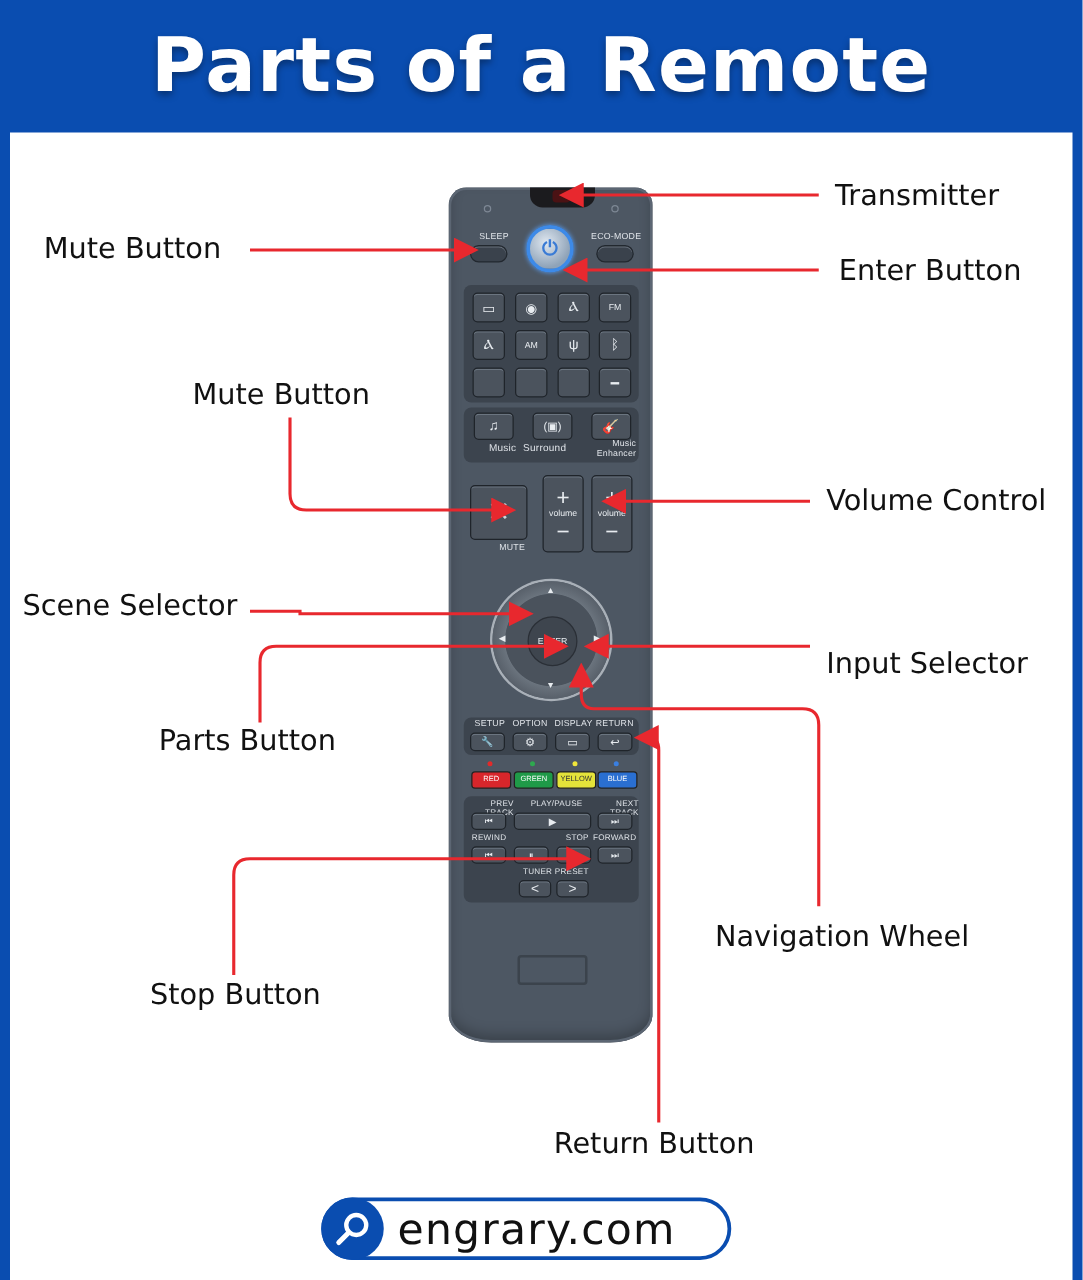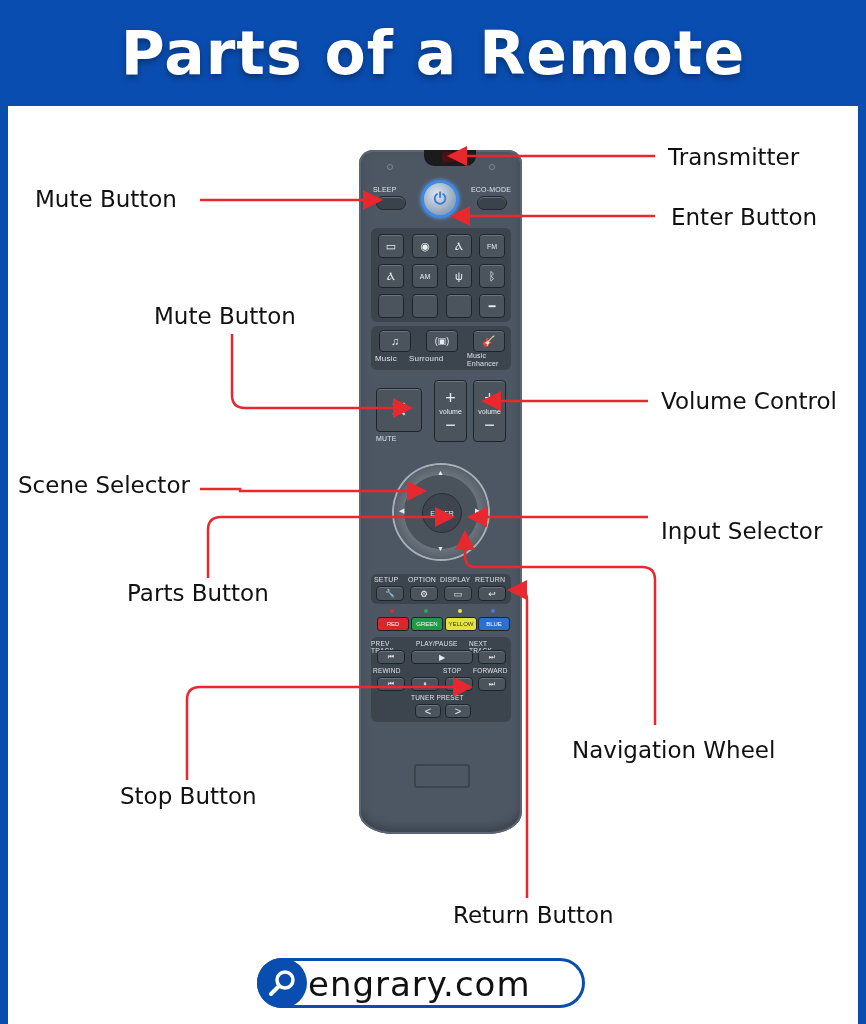--- a/index.html
+++ b/index.html
@@ -5,33 +5,33 @@
   html,body{margin:0;padding:0;}
   body{width:866px;height:1024px;position:relative;background:#0a4db0;overflow:hidden;font-family:"Liberation Sans",sans-serif;}
   .panel{position:absolute;left:8px;top:106px;width:850px;height:918px;background:#fff;}
   .title{position:absolute;left:0;top:0;width:866px;height:106px;display:flex;align-items:center;justify-content:center;color:#fff;font-family:"DejaVu Sans",sans-serif;font-weight:bold;font-size:60px;letter-spacing:1px;text-shadow:0 3px 6px rgba(0,0,0,.35);}
   .lbl{position:absolute;font-family:"DejaVu Sans",sans-serif;font-size:23px;color:#111;white-space:nowrap;line-height:1;}
   svg.lines{position:absolute;left:0;top:0;pointer-events:none;}
   .remote{position:absolute;left:359px;top:150px;width:163px;height:684px;background:#4d5763;border-radius:14px 14px 34px 34px / 14px 14px 22px 22px;box-shadow:inset 0 0 0 2px #5c6673, inset 0 -6px 10px rgba(0,0,0,.25);}
   .tx{position:absolute;left:65px;top:0;width:52px;height:16px;background:#1b1b1e;border-radius:0 0 10px 10px;}
   .tx:after{content:"";position:absolute;left:18px;top:2px;width:14px;height:10px;background:#4a1214;border-radius:3px;}
   .led{position:absolute;width:4px;height:4px;border-radius:50%;border:1px solid #7d8794;}
-  .small{position:absolute;font-size:7px;color:#dfe3e8;text-align:left;letter-spacing:.2px;}
+  .small{position:absolute;font-size:7px;color:#dfe3e8;text-align:right;letter-spacing:.2px;}
   .pill{position:absolute;height:12px;width:28px;background:#3a424c;border-radius:7px;border:1px solid #22282f;box-shadow:inset 0 1px 0 #666f7a;}
   .power{position:absolute;left:62px;top:30px;width:32px;height:32px;border-radius:50%;background:radial-gradient(circle at 40% 35%,#dfe7f0,#8fa3b8 70%);border:3px solid #3d8ae8;box-shadow:0 0 4px #5aa3ff;display:flex;align-items:center;justify-content:center;color:#3a7bd5;font-size:16px;font-weight:bold;}
   .grp{position:absolute;background:#3c444e;border-radius:6px;}
   .key{position:absolute;background:#4b535d;border:1px solid #1f242a;border-radius:4px;box-shadow:inset 0 1px 0 #6b7580;color:#e8ecf0;display:flex;align-items:center;justify-content:center;font-size:11px;}
   .wheel{position:absolute;left:35px;top:315px;width:94px;height:94px;border-radius:50%;background:radial-gradient(circle,#4a525c 55%,#6a737d 56%,#59616b 70%,#9aa2ab 96%);box-shadow:0 0 0 2px #a9b0b8;}
   .enter{position:absolute;left:28px;top:28px;width:38px;height:38px;border-radius:50%;background:#3e454e;border:1px solid #2a2f36;color:#e8ecf0;font-size:7px;display:flex;align-items:center;justify-content:center;}
   .warrow{position:absolute;color:#e8ecf0;font-size:7px;}
   .ckey{position:absolute;height:12px;width:30px;border-radius:3px;font-size:6px;display:flex;align-items:center;justify-content:center;border:1px solid #222;}
   .dot{position:absolute;width:4px;height:4px;border-radius:50%;}
   .badge{position:absolute;left:257px;top:958px;width:328px;height:50px;border:3px solid #0a4db0;border-radius:26px;background:#fff;box-sizing:border-box;}
   .badge .circ{position:absolute;left:-3px;top:-3px;width:50px;height:50px;border-radius:50%;background:#0a4db0;}
-  .badge .txt{position:absolute;left:48px;top:3px;font-family:"DejaVu Sans",sans-serif;font-size:34px;color:#111;letter-spacing:1px;}
+  .badge .txt{position:absolute;left:58px;top:3px;font-family:"DejaVu Sans",sans-serif;font-size:34px;color:#111;letter-spacing:1px;}
   .receiver{position:absolute;left:55px;top:614px;width:52px;height:20px;border:2px solid #3b434c;border-radius:3px;}
 </style>
 </head>
 <body>
 
 <div class="title">Parts of a Remote</div>
 <div class="panel"></div>
 
 <div class="remote">
   <div class="tx"></div>
@@ -209,21 +209,21 @@
 <div class="lbl" style="left:668px;top:146px">Transmitter</div>
 <div class="lbl" style="left:35px;top:188px">Mute Button</div>
 <div class="lbl" style="left:671px;top:206px">Enter Button</div>
 <div class="lbl" style="left:154px;top:305px">Mute Button</div>
 <div class="lbl" style="left:661px;top:390px">Volume Control</div>
 <div class="lbl" style="left:18px;top:474px">Scene Selector</div>
 <div class="lbl" style="left:661px;top:520px">Input Selector</div>
 <div class="lbl" style="left:127px;top:582px">Parts Button</div>
 <div class="lbl" style="left:572px;top:739px">Navigation Wheel</div>
 <div class="lbl" style="left:120px;top:785px">Stop Button</div>
-<div class="lbl" style="left:453px;top:904px">Return Button</div>
+<div class="lbl" style="left:443px;top:904px">Return Button</div>
 
 <div class="badge">
   <div class="circ">
     <svg width="50" height="50">
       <circle cx="28" cy="22" r="8" stroke="#fff" stroke-width="3.5" fill="none"></circle>
       <line x1="22" y1="28" x2="14" y2="36" stroke="#fff" stroke-width="4" stroke-linecap="round"></line>
     </svg>
   </div>
   <div class="txt">engrary.com</div>
 </div>

